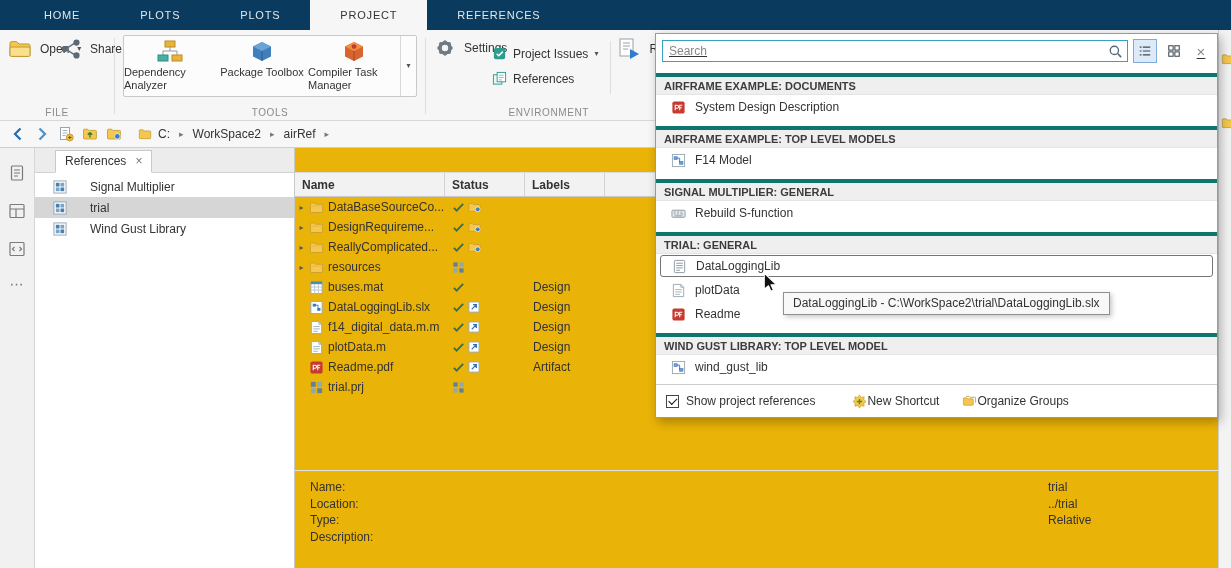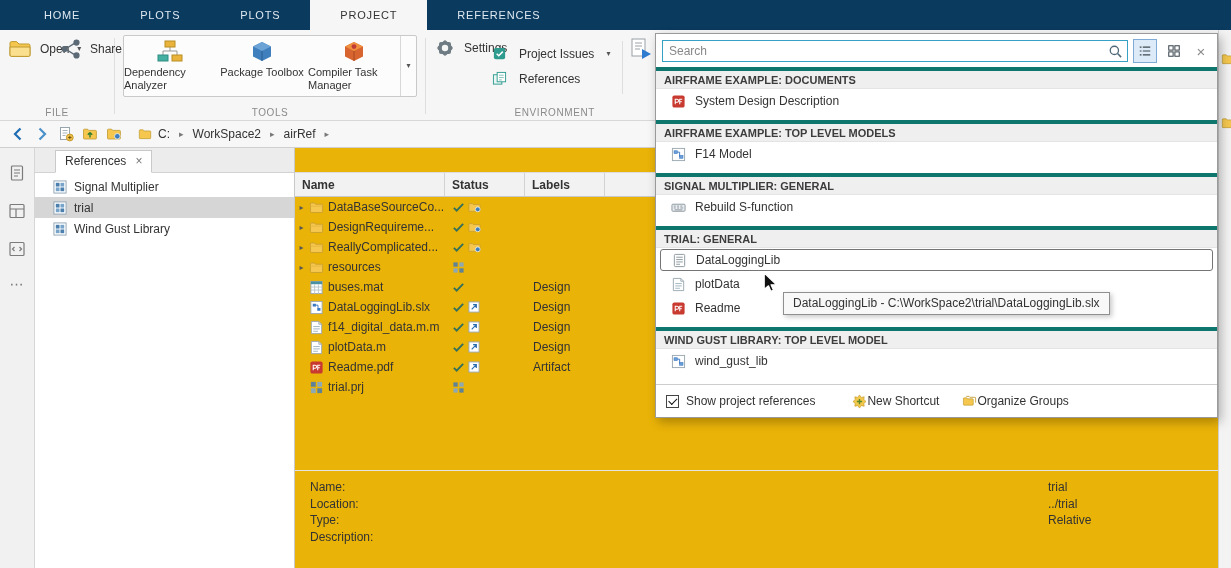--- a/index.html
+++ b/index.html
@@ -24,41 +24,41 @@
   .vsep-in{margin:8px 6px 10px;align-self:stretch;}
   #file-buttons{display:flex;gap:6px;}
   .bigbtn{display:flex;flex-direction:row;align-items:center;width:46px;padding-top:4px;gap:8px;cursor:default;}
   .bigbtn .bl{font-size:12px;color:#333;white-space:nowrap;}
   .caret{font-size:8px;color:#555;line-height:1;}
   .gallery{display:flex;border:1px solid #c9c9c9;border-radius:2px;background:#fcfcfc;height:60px;margin-top:2px;}
   .gal-item{width:92px;display:flex;flex-direction:column;align-items:center;padding-top:4px;box-sizing:border-box;}
   .gal-label{font-size:11px;line-height:1.2;text-align:left;margin-top:2px;color:#333;}
   .gallery-drop{width:15px;border-left:1px solid #d8d8d8;display:flex;align-items:center;justify-content:center;}
   #env-rows{display:flex;flex-direction:column;margin-top:8px;margin-left:6px;}
-  .envrow{display:flex;align-items:center;gap:12px;height:25px;padding:0 6px;font-size:12px;white-space:nowrap;text-align:center;}
+  .envrow{display:flex;align-items:center;gap:6px;height:25px;padding:0 6px;font-size:12px;white-space:nowrap;text-align:center;}
 
   
   #addressbar{position:absolute;left:0;top:121px;width:1231px;height:27px;background:#f7f7f7;border-bottom:1px solid #cfcfcf;display:flex;align-items:center;padding-left:8px;box-sizing:border-box;gap:4px;}
   .navbtn,.addr-ic{width:20px;height:20px;display:flex;align-items:center;justify-content:center;}
   #breadcrumb{display:flex;align-items:center;margin-left:10px;gap:2px;}
   .bc-seg{padding:2px 4px;color:#333;white-space:nowrap;}
   .bc-sep{color:#777;font-size:9px;margin:0 3px;}
 
   
   #leftstrip{position:absolute;left:0;top:148px;width:35px;height:420px;background:#f1f1f1;border-right:1px solid #d6d6d6;box-sizing:border-box;display:flex;flex-direction:column;align-items:center;padding-top:14px;gap:16px;}
   .stripbtn{width:22px;height:22px;display:flex;align-items:center;justify-content:center;}
   .stripdots{color:#777;font-size:14px;letter-spacing:1px;}
 
   
   #leftpanel{position:absolute;left:35px;top:148px;width:260px;height:420px;background:#fff;border-right:1px solid #c9c9c9;box-sizing:border-box;}
   .ltabrow{height:25px;background:#ececec;border-bottom:1px solid #d2d2d2;display:flex;align-items:flex-end;padding-left:20px;box-sizing:border-box;}
   .ltab{background:#fff;border:1px solid #c9c9c9;border-bottom:1px solid #fff;margin-bottom:-1px;padding:3px 9px 4px;display:flex;align-items:center;gap:9px;font-size:12px;}
   .ltab-close{color:#777;font-size:12px;line-height:1;}
   #tree{padding-top:3px;}
-  .treeitem{height:21px;display:flex;align-items:center;gap:7px;padding-left:18px;font-size:12px;white-space:nowrap;}
+  .treeitem{height:21px;display:flex;align-items:center;gap:23px;padding-left:18px;font-size:12px;white-space:nowrap;}
   .treeitem.selected{background:#d6d6d6;}
 
   
   #main{position:absolute;left:295px;top:148px;width:936px;height:420px;background:#eab308;}
   #thead{display:flex;height:25px;margin-top:24px;background:#f2f2f2;border-top:1px solid #dcdcdc;border-bottom:1px solid #c9c9c9;box-sizing:border-box;align-items:stretch;font-weight:bold;}
   .th{padding-left:7px;border-right:1px solid #d2d2d2;display:flex;align-items:center;box-sizing:border-box;}
   .th0{width:150px;}.th1{width:80px;}.th2{width:80px;}.thfill{flex:1;border-right:none;}
   .trow{display:flex;height:20px;align-items:center;}
   .c-name{width:150px;display:flex;align-items:center;white-space:nowrap;overflow:hidden;box-sizing:border-box;}
   .expcaret{width:13px;text-align:center;font-size:8px;color:#555;flex:none;}
@@ -72,21 +72,21 @@
   .dlabel{position:absolute;left:15px;}
   .dvalue{position:absolute;left:753px;}
 
   
   #rightstrip{position:absolute;left:1218px;top:30px;width:13px;height:538px;background:#f3f3f3;border-left:1px solid #cfcfcf;box-sizing:border-box;overflow:hidden;}
   .rfrag{position:absolute;left:2px;}
   .rfrag1{top:22px;}.rfrag2{top:86px;}
 
   
   #popup{position:absolute;left:655px;top:33px;width:563px;height:385px;background:#fff;border:1px solid #9a9a9a;box-shadow:3px 4px 10px rgba(0,0,0,.28);box-sizing:border-box;display:flex;flex-direction:column;z-index:10;}
-  .search-row{display:flex;align-items:center;padding:5px 6px 4px 6px;gap:5px;flex:none;}
+  .search-row{display:flex;align-items:center;padding:5px 6px 10px 6px;gap:5px;flex:none;text-decoration:underline;}
   .search-box{flex:1;height:22px;border:1px solid #36a1c5;display:flex;align-items:center;box-sizing:border-box;padding:0 4px 0 6px;background:#fff;}
   .search-input{border:none;outline:none;flex:1;font-family:"Liberation Sans",sans-serif;font-size:12px;color:#444;background:transparent;padding:0;}
   .search-input::placeholder{color:#888;}
   .viewbtn{width:24px;height:24px;display:flex;align-items:center;justify-content:center;border:1px solid transparent;box-sizing:border-box;}
   .viewbtn.selected{background:#ddeaf7;border-color:#7fabd6;}
   .popup-close{width:20px;height:24px;display:flex;align-items:center;justify-content:center;color:#8a8a8a;font-size:15px;}
   #popup-groups{flex:1;overflow:hidden;}
   .pgroup{padding-bottom:7px;}
   .pheader{height:22px;background:#efefef;border-top:4px solid #0f766e;border-bottom:1px solid #e4e4e4;display:flex;align-items:center;padding-left:8px;font-size:11px;font-weight:bold;color:#3c3c3c;box-sizing:border-box;}
   .pitem{height:24px;display:flex;align-items:center;gap:9px;padding-left:15px;font-size:12px;box-sizing:border-box;}

